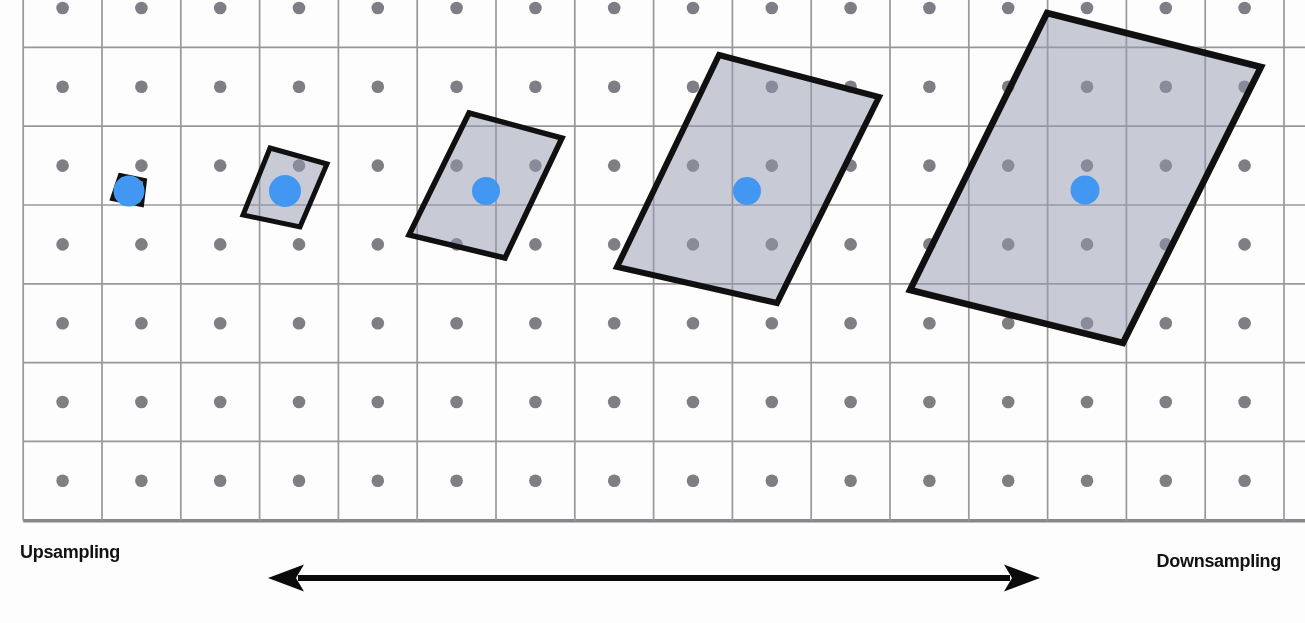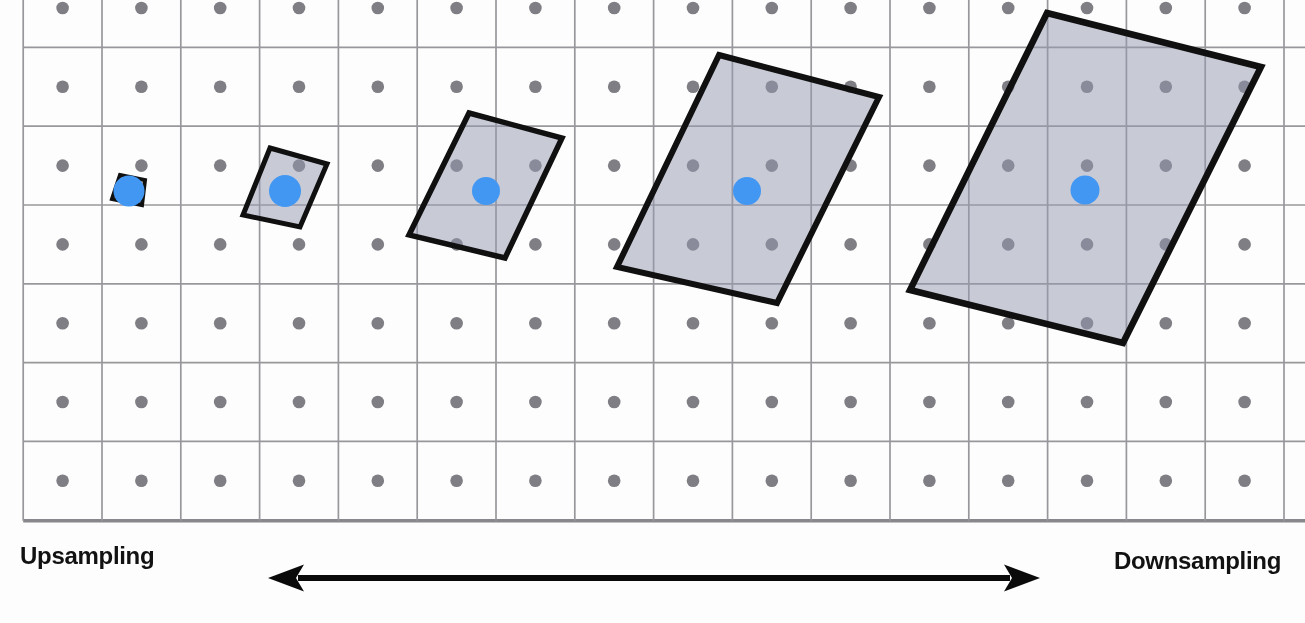--- a/index.html
+++ b/index.html
@@ -6,21 +6,21 @@
   body{
     width:1305px;height:623px;overflow:hidden;
     background:#fdfdfd;
     font-family:"Liberation Sans", sans-serif;
   }
   .stage{position:relative;width:1305px;height:623px;overflow:hidden;}
   #diagram-svg{position:absolute;left:0;top:0;display:block;}
   .axis-label{
     position:absolute;
     font-weight:700;
-    font-size:24px;
+    font-size:18px;
     color:#121212;
     letter-spacing:-0.3px;
     white-space:nowrap;
   }
   .axis-label.left{left:20px;top:542px;}
   .axis-label.right{right:24px;top:542px;text-align:center;line-height:38px;}
 </style>
 </head>
 <body>
 

